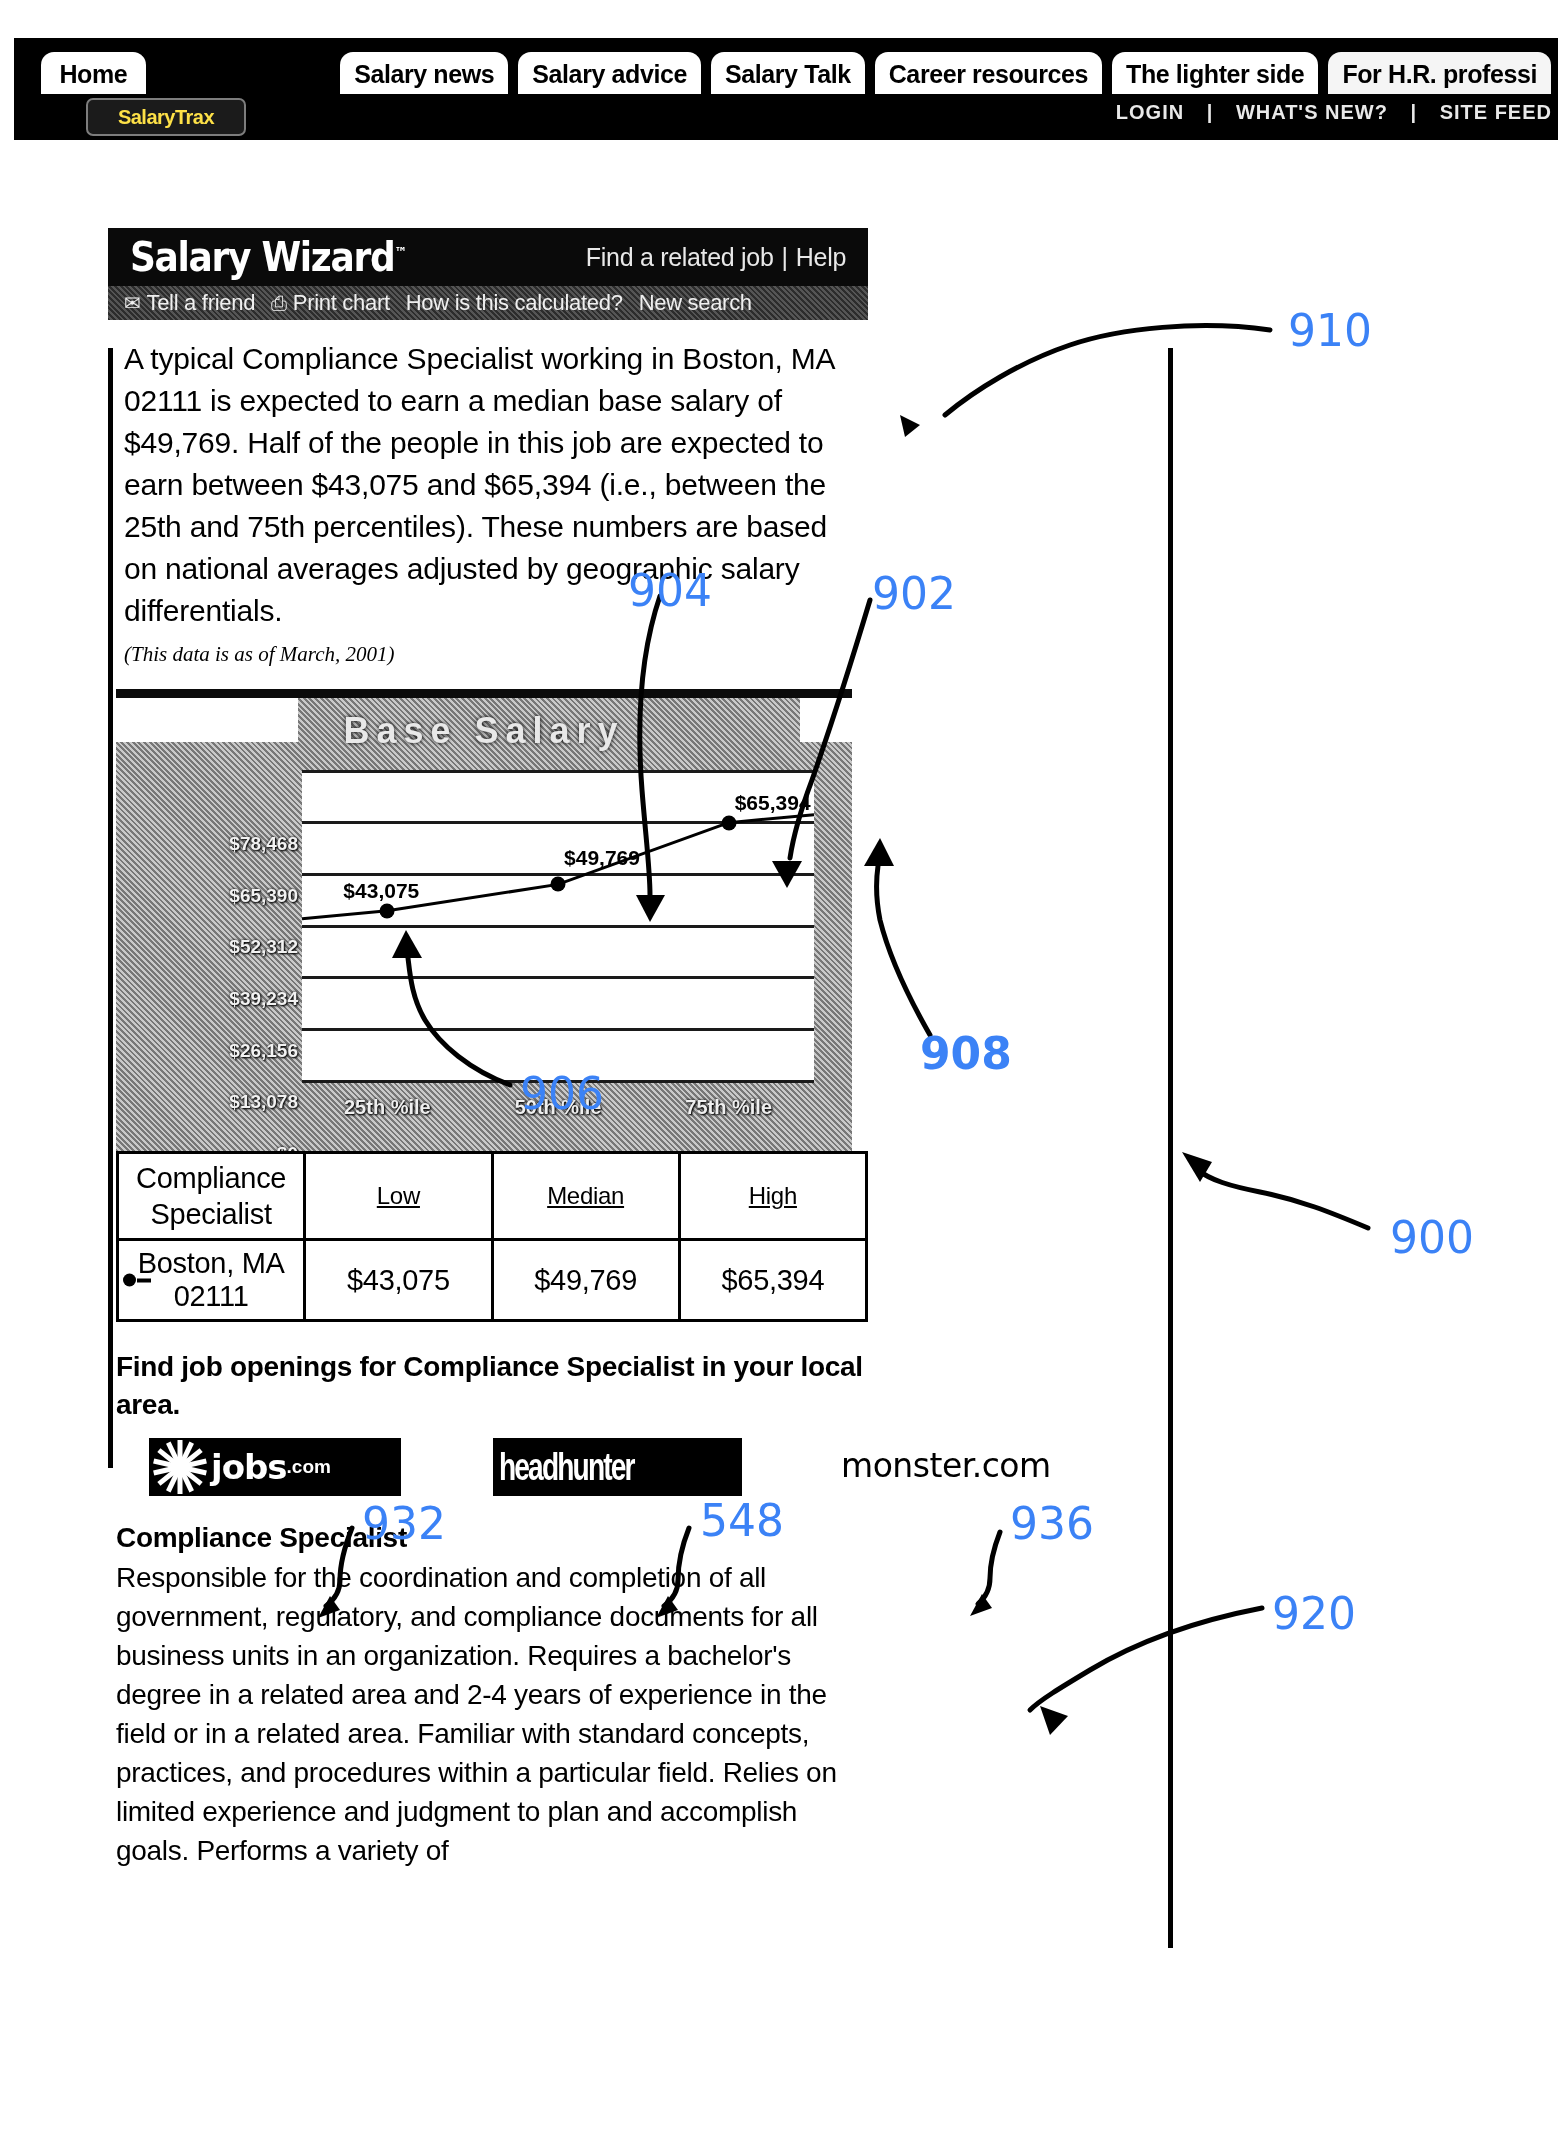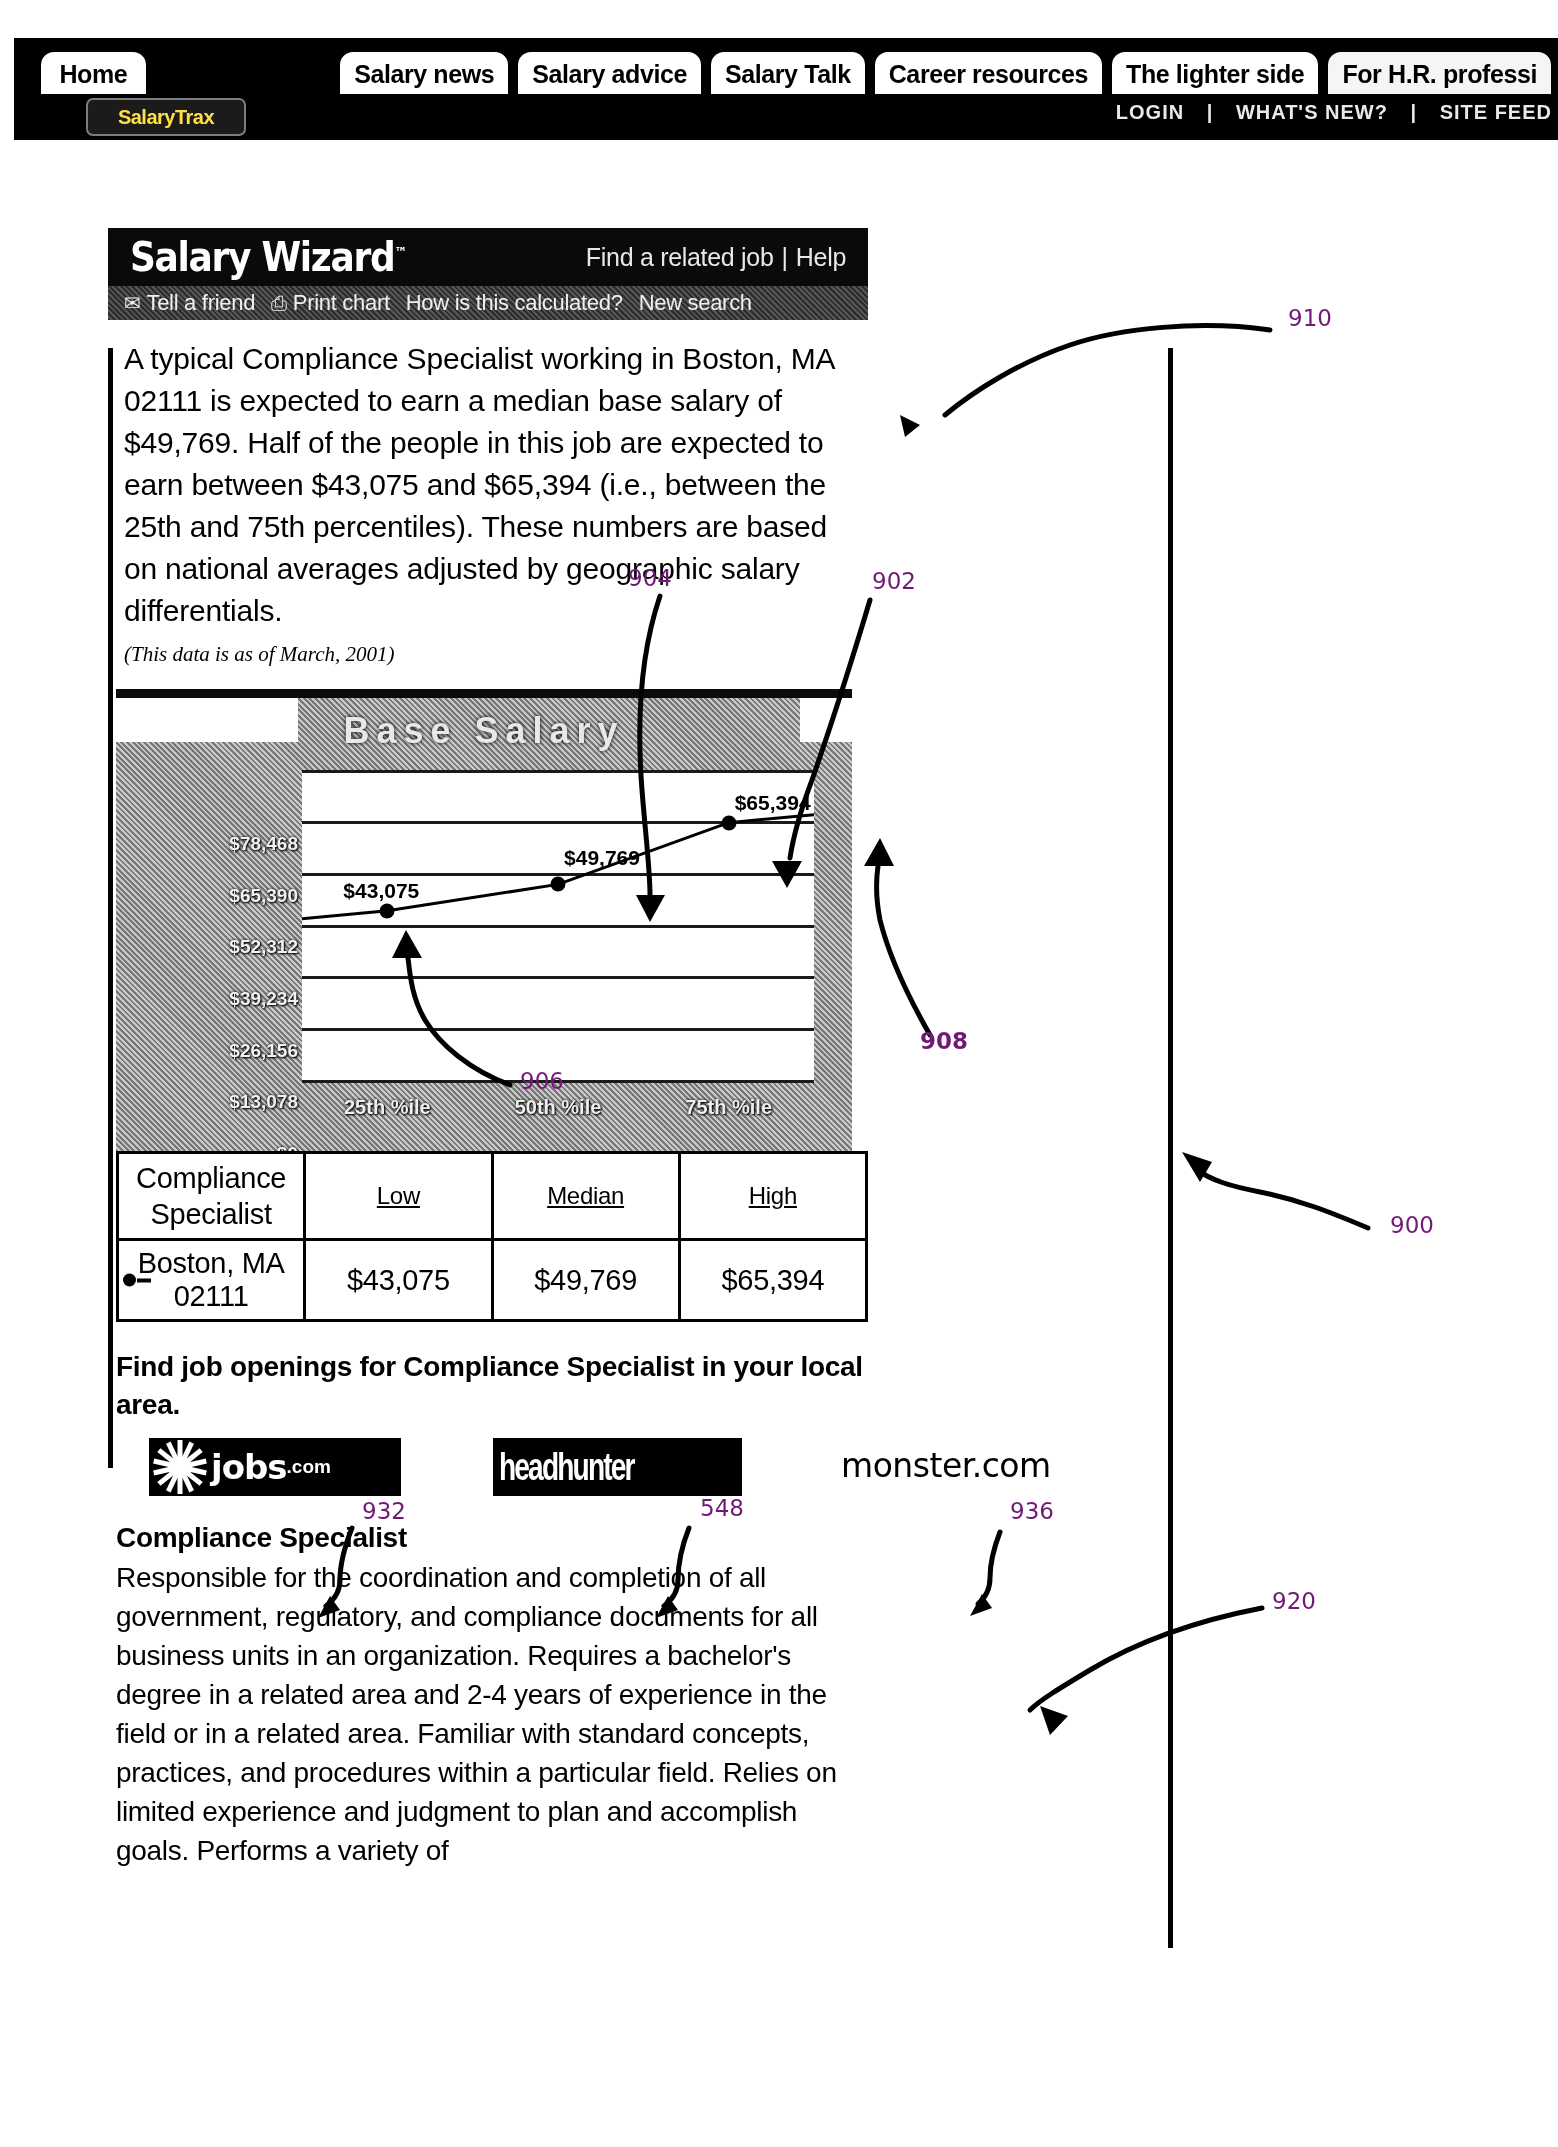--- a/index.html
+++ b/index.html
@@ -379,22 +379,22 @@
     width: 752px;
     font-size: 28px;
     line-height: 39px;
     letter-spacing: -0.3px;
   }
 
   
   .anno {
     position: absolute;
     font-family: "DejaVu Sans", sans-serif;
-    font-size: 23px;
-    color: #701a75;
+    font-size: 44px;
+    color: #3b82f6;
     pointer-events: none;
     white-space: nowrap;
   }
   svg.annosvg {
     position: absolute;
     left: 0; top: 0;
     width: 1558px; height: 2147px;
     pointer-events: none;
   }
 </style>

